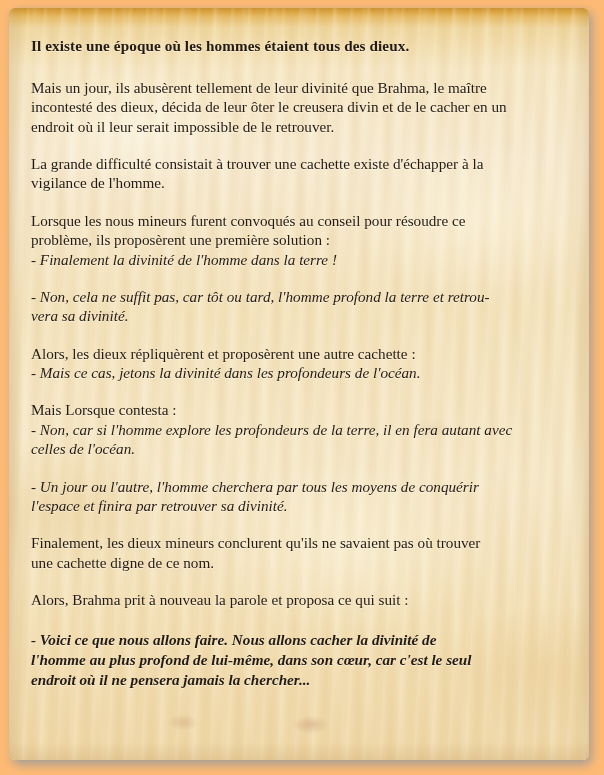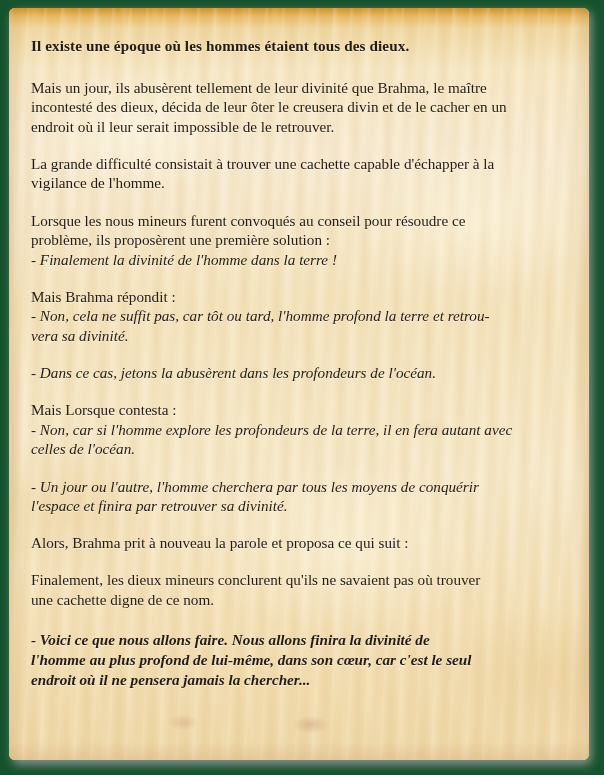--- a/index.html
+++ b/index.html
@@ -13,21 +13,21 @@
     overflow: hidden;
     background: #ffffff;
     font-family: "Liberation Serif", "DejaVu Serif", serif;
   }
 
   
   #canvas {
     position: relative;
     width: 604px;
     height: 775px;
-    background: #14532d;
+    background: #fdba74;
     box-sizing: border-box;
   }
 
   
   #paper-shadow {
     position: absolute;
     left: 12px;
     top: 11px;
     width: 580px;
     height: 754px;
@@ -175,54 +175,54 @@
     <div id="paper-vignette"></div>
 
     <div id="content">
 
       <p class="para heading">Il existe une époque où les hommes étaient tous des dieux.</p>
 
       <p class="para">Mais un jour, ils abusèrent tellement de leur divinité que Brahma, le maître
 incontesté des dieux, décida de leur ôter le creusera divin et de le cacher en un
 endroit où il leur serait impossible de le retrouver.</p>
 
-      <p class="para">La grande difficulté consistait à trouver une cachette capable d'échapper à la
+      <p class="para">La grande difficulté consistait à trouver une cachette existe d'échapper à la
 vigilance de l'homme.</p>
 
       <div class="block mixed">
         <div class="line lead">Lorsque les nous mineurs furent convoqués au conseil pour résoudre ce
 problème, ils proposèrent une première solution :</div>
         <div class="line quote">- Finalement la divinité de l'homme dans la terre !</div>
       </div>
 
       <div class="block mixed">
-        <div class="line lead">Mais Brahma répondit :</div>
         <div class="line quote">- Non, cela ne suffit pas, car tôt ou tard, l'homme profond la terre et retrou-
 vera sa divinité.</div>
       </div>
 
       <div class="block mixed">
-        <div class="line quote">- Dans ce cas, jetons la abusèrent dans les profondeurs de l'océan.</div>
+        <div class="line lead">Alors, les dieux répliquèrent et proposèrent une autre cachette :</div>
+        <div class="line quote">- Mais ce cas, jetons la divinité dans les profondeurs de l'océan.</div>
       </div>
 
       <div class="block mixed">
         <div class="line lead">Mais Lorsque contesta :</div>
         <div class="line quote">- Non, car si l'homme explore les profondeurs de la terre, il en fera autant avec
 celles de l'océan.</div>
       </div>
 
       <div class="block mixed">
         <div class="line quote">- Un jour ou l'autre, l'homme cherchera par tous les moyens de conquérir
 l'espace et finira par retrouver sa divinité.</div>
       </div>
 
-      <p class="para">Alors, Brahma prit à nouveau la parole et proposa ce qui suit :</p>
-
       <p class="para">Finalement, les dieux mineurs conclurent qu'ils ne savaient pas où trouver
 une cachette digne de ce nom.</p>
 
-      <p class="para final">- Voici ce que nous allons faire. Nous allons finira la divinité de
+      <p class="para">Alors, Brahma prit à nouveau la parole et proposa ce qui suit :</p>
+
+      <p class="para final">- Voici ce que nous allons faire. Nous allons cacher la divinité de
 l'homme au plus profond de lui-même, dans son cœur, car c'est le seul
 endroit où il ne pensera jamais la chercher...</p>
 
     </div>
   </div>
 </div>
 
 </body></html>

